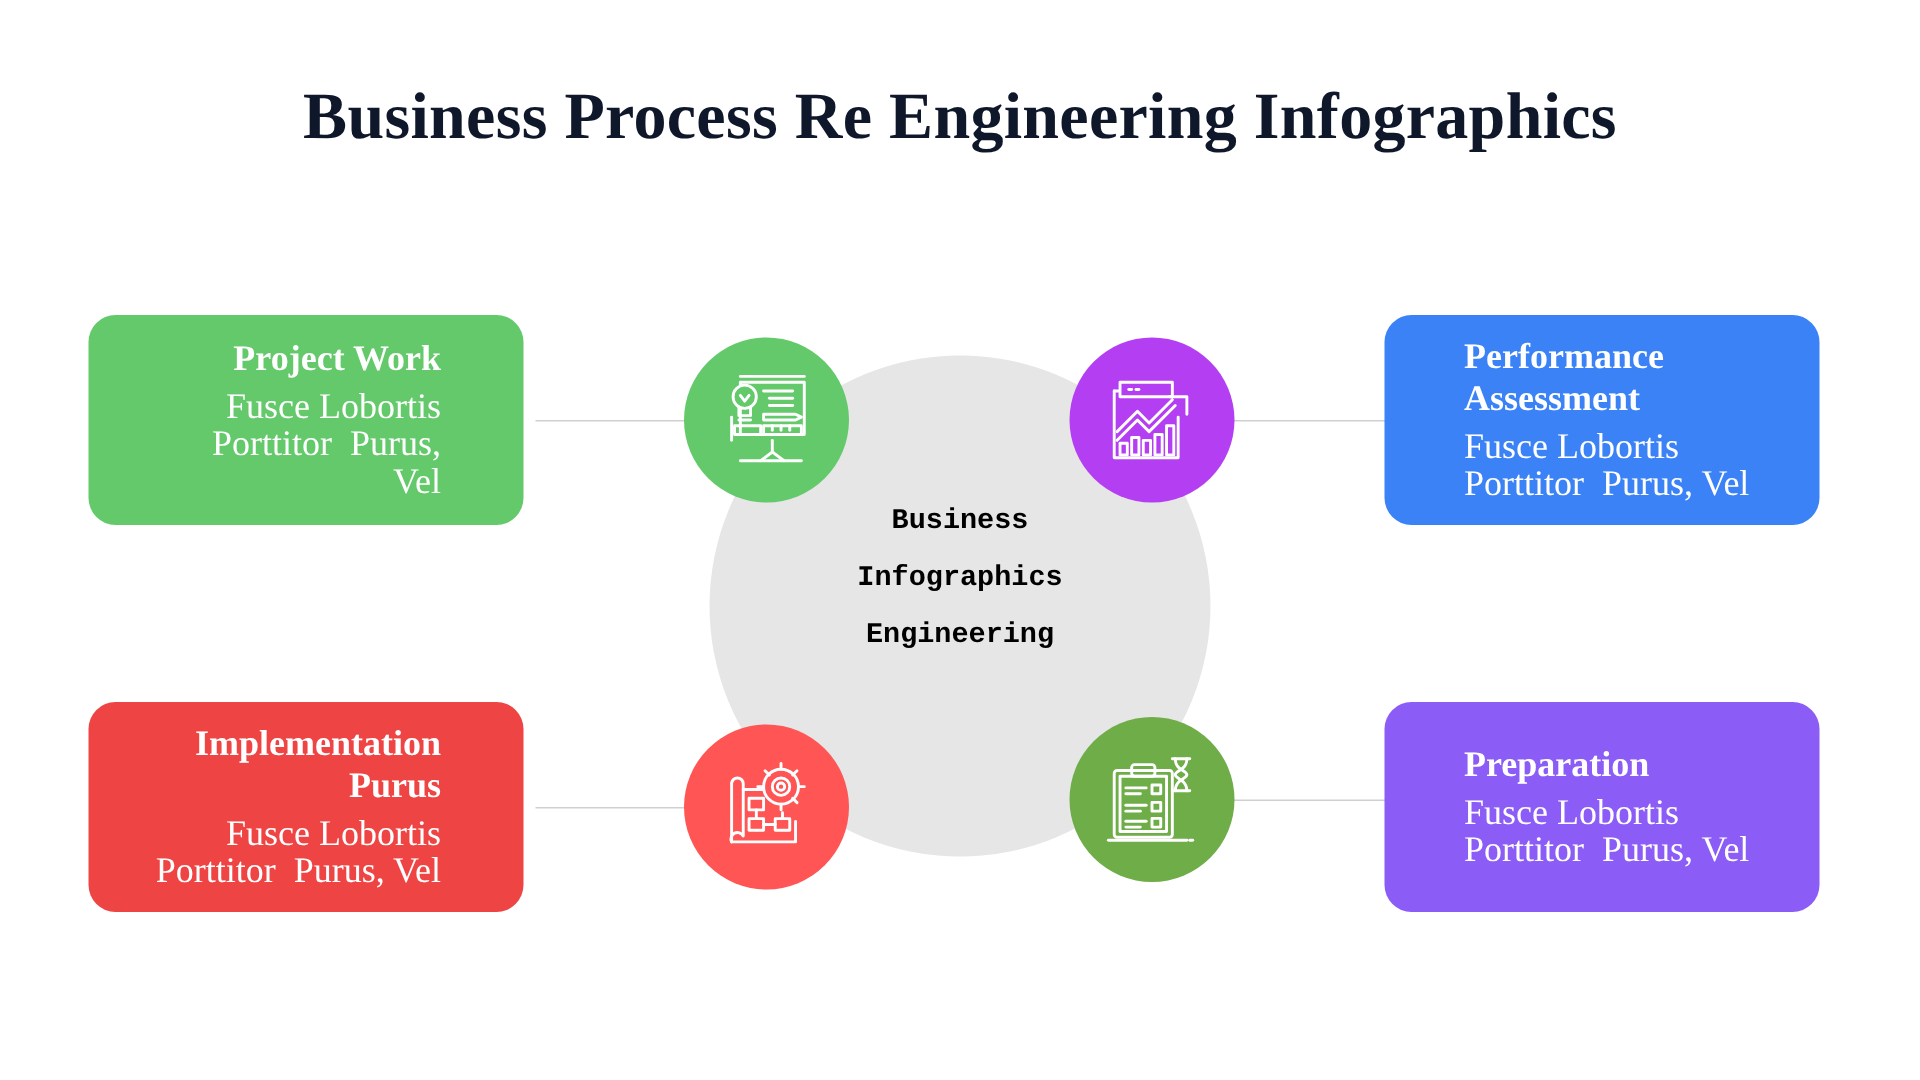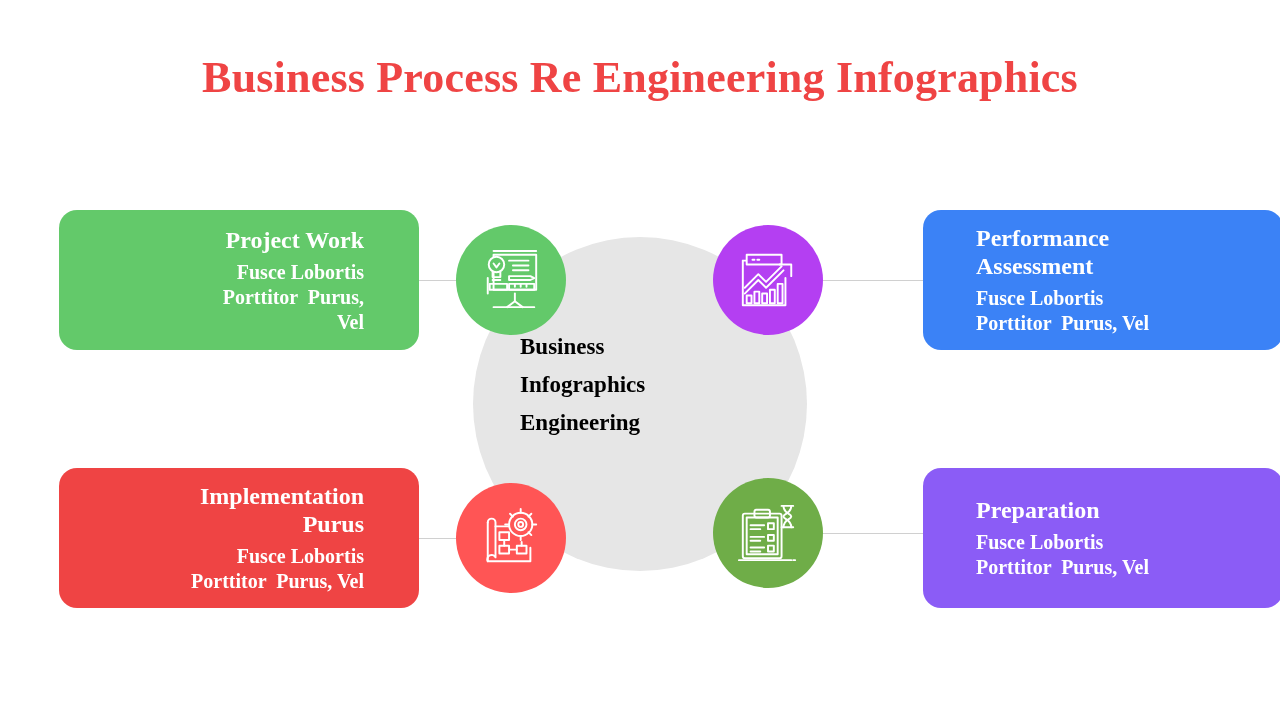--- a/index.html
+++ b/index.html
@@ -1,46 +1,46 @@
 <!DOCTYPE html>
 <html><head>
 <meta charset="utf-8">
 <style>
   * { margin: 0; padding: 0; box-sizing: border-box; }
   html, body { width: 1280px; height: 720px; background: #ffffff; overflow: hidden; }
   body { position: relative; font-family: "DejaVu Serif", "Liberation Serif", serif; }
   .title {
     position: absolute; left: 0; top: 52px; width: 1280px; text-align: center;
-    font-size: 44px; font-weight: bold; color: #ef4444; letter-spacing: 0.2px;
+    font-size: 44px; font-weight: bold; color: #0f172a; letter-spacing: 0.2px;
     font-family: "Liberation Serif", "DejaVu Serif", serif;
   }
   .connector { position: absolute; height: 1px; background: #d0d0d0; }
   .center-circle {
     position: absolute; left: 473px; top: 237px; width: 334px; height: 334px;
     border-radius: 50%; background: #e6e6e6;
   }
   .center-text {
-    position: absolute; left: 520px; top: 328px; width: 240px; 
-    font-size: 23px; font-weight: bold; line-height: 38px; color: #000;
-    font-family: Liberation Serif, serif;
+    position: absolute; left: 520px; top: 328px; width: 240px; text-align: center;
+    font-size: 19px; font-weight: bold; line-height: 38px; color: #000;
+    font-family: Liberation Mono, monospace;
   }
   .icon-circle {
     position: absolute; width: 110px; height: 110px; border-radius: 50%;
     display: flex; align-items: center; justify-content: center;
   }
   .icon-circle svg { width: 62px; height: 62px; }
   .card {
-    position: absolute; width: 360px; height: 140px; border-radius: 18px; color: #fff;
+    position: absolute; width: 290px; height: 140px; border-radius: 18px; color: #fff;
     font-family: "Liberation Serif", "DejaVu Serif", serif;
   }
   .card .card-inner { position: absolute; top: 50%; transform: translateY(-50%); }
   .card.left .card-inner { right: 55px; text-align: right; }
   .card.right .card-inner { left: 53px; text-align: left; }
   .card-title { font-size: 24px; font-weight: bold; line-height: 28px; }
-  .card-desc { font-size: 20px; line-height: 25px; margin-top: 6px; font-weight: bold; }
+  .card-desc { font-size: 24px; line-height: 25px; margin-top: 6px; }
 </style>
 </head>
 <body>
 
 <div class="title">Business Process Re Engineering Infographics</div>
 
 <div class="connector" style="left:357px; top:280px; width:120px;"></div>
 <div class="connector" style="left:805px; top:280px; width:120px;"></div>
 <div class="connector" style="left:357px; top:538px; width:120px;"></div>
 <div class="connector" style="left:805px; top:533px; width:120px;"></div>

